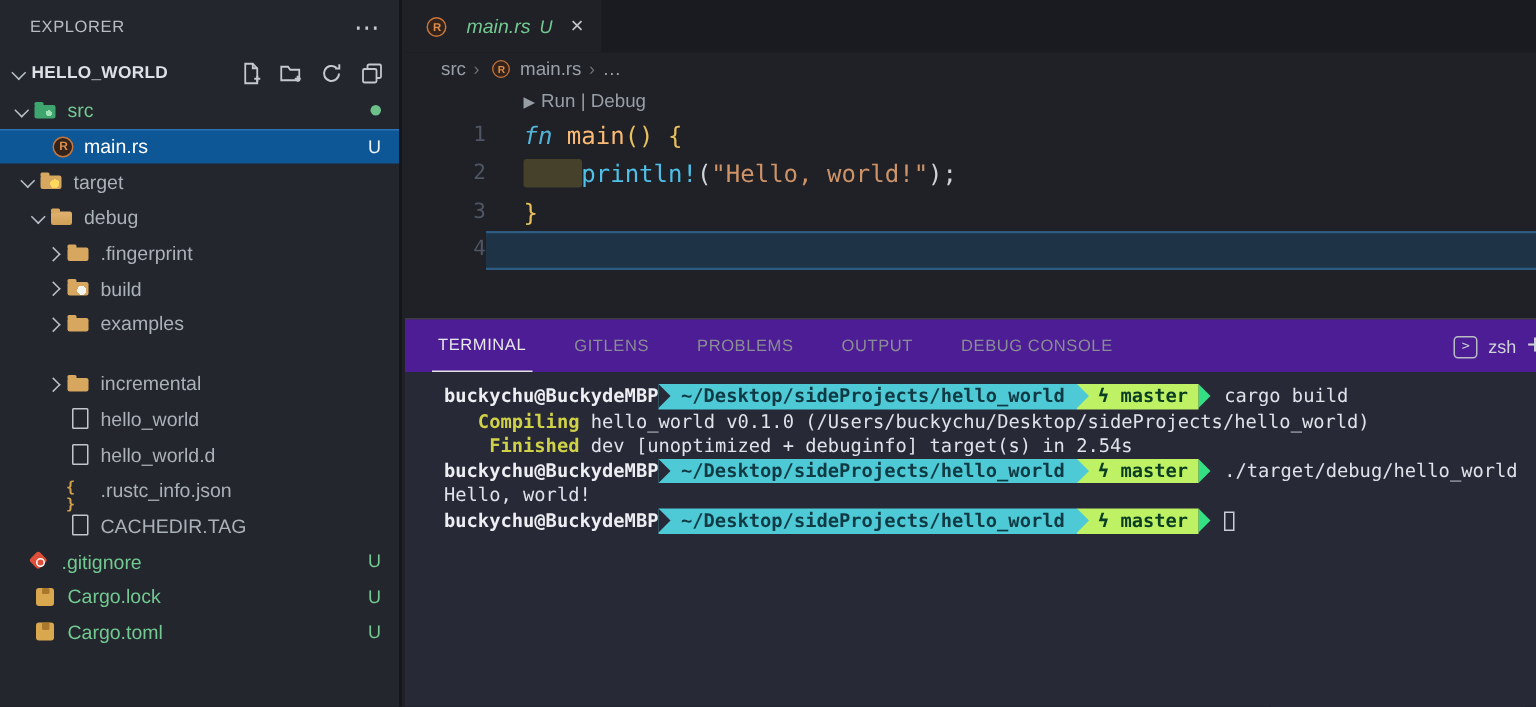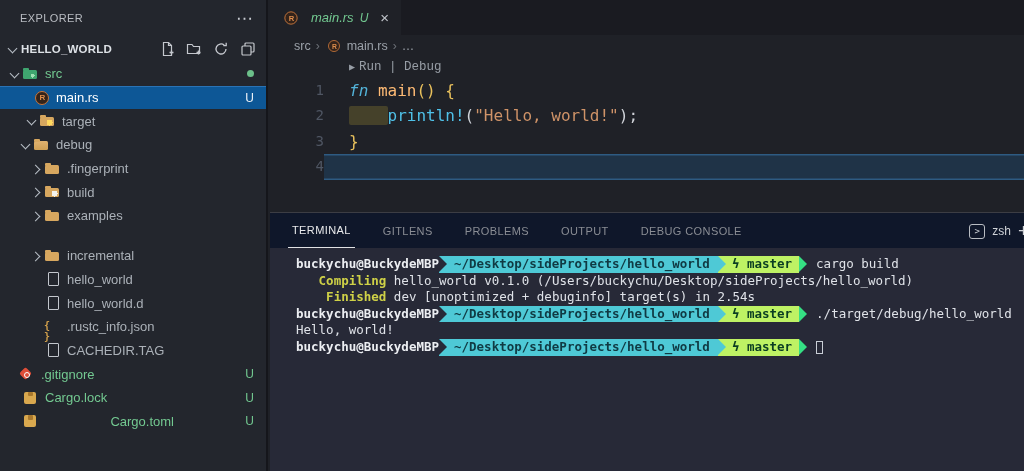--- a/index.html
+++ b/index.html
@@ -77,39 +77,39 @@
   .tab-dirty { font-size:12px; font-style:italic; color:#73c991; }
   .tab-close { color:#c0c4ca; font-size:15px; margin-left:6px; cursor:pointer; }
   .breadcrumbs { height:22px; display:flex; align-items:center; padding-left:24px; gap:5px;
                  color:#9aa0a8; font-size:12.5px; }
   .crumb { cursor:pointer; }
   .crumb-sep { color:#6b7077; font-size:12px; }
   .breadcrumbs .ticon.rust { transform:scale(.85); margin-right:-1px; }
   
   .code-area { font-family:"DejaVu Sans Mono", monospace; position:relative; }
   .lens-row { padding-left:79px; height:21px; line-height:21px; color:#989ea6;
-              font-size:12.5px; font-family:Liberation Mono, monospace; }
+              font-size:12.5px; font-family:Liberation Sans, sans-serif; }
   .lens-row .play { font-size:10px; margin-right:4px; }
   .lens-row span { cursor:pointer; }
   .code-line { height:25.4px; line-height:25.4px; display:flex; font-size:16px; cursor:text; }
   .gutter { width:54px; flex:none; text-align:right; color:#4f5663; font-size:14px; }
   .lcontent { flex:1; padding-left:25px; white-space:pre; color:#cfd2d8; }
   .code-line.current .lcontent { background:#1f3347;
       box-shadow: inset 0 1.5px 0 #2e5b82, inset 0 -1.5px 0 #2e5b82; }
   .tok-kw { color:#53b4da; font-style:italic; }
   .tok-fname { color:#fdba74; }
   .tok-brace { color:#e8c05c; }
   .tok-macro { color:#4fc1e8; }
   .tok-str { color:#cf9368; }
   .tok-plain { color:#cfd2d8; }
   .tok-hlbox { background:#45412a; border-radius:2px; }
 
   
   .panel { position:absolute; left:270px; top:212px; right:0; bottom:0; background:#272937; }
-  .panel-header { height:36px; background:#0f172a; border-top:1px solid #3c3d44;
+  .panel-header { height:36px; background:#4c1d95; border-top:1px solid #3c3d44;
                   display:flex; align-items:flex-end; padding:0 8px 0 18px; position:relative; }
   .ptab { font-size:11px; letter-spacing:.4px; color:#8a8d94; padding:0 4px 11px 4px;
           margin-right:24px; cursor:pointer; }
   .ptab.active { color:#e8e9eb; border-bottom:1px solid #e0e1e3; }
   .panel-actions { position:absolute; right:0; top:0; height:36px; display:flex;
                    align-items:center; gap:7px; padding-right:2px; }
   .shellbox { width:16px; height:15px; border:1px solid #b9bdc3; border-radius:3px;
               color:#c9cdd3; font-size:9px; line-height:13px; text-align:center;
               font-family:"DejaVu Sans Mono", monospace; cursor:pointer; }
   .shell-label { color:#cfd2d7; font-size:12px; cursor:pointer; }
@@ -171,21 +171,21 @@
         <span class="ticon folder-src"></span>
         <span class="tlabel">src</span>
         <span class="dotbadge"></span>
       </div>
       <div class="tree-row selected" style="padding-left: 19px;">
         <span class="chev"></span>
         <span class="ticon rust"></span>
         <span class="tlabel">main.rs</span>
         <span class="badge">U</span>
       </div>
-      <div class="tree-row" style="padding-left: 25px;">
+      <div class="tree-row" style="padding-left: 12px;">
         <span class="chev open"></span>
         <span class="ticon folder-target"></span>
         <span class="tlabel">target</span>
       </div>
       <div class="tree-row" style="padding-left: 19px;">
         <span class="chev open"></span>
         <span class="ticon folder-debug"></span>
         <span class="tlabel">debug</span>
       </div>
       <div class="tree-row" style="padding-left: 30px;">
@@ -233,21 +233,21 @@
         <span class="ticon git"></span>
         <span class="tlabel">.gitignore</span>
         <span class="badge">U</span>
       </div>
       <div class="tree-row green" style="padding-left: 8px;">
         <span class="chev"></span>
         <span class="ticon crate"></span>
         <span class="tlabel">Cargo.lock</span>
         <span class="badge">U</span>
       </div>
-      <div class="tree-row green" style="padding-left: 8px; text-align: center;">
+      <div class="tree-row green" style="padding-left: 8px;">
         <span class="chev"></span>
         <span class="ticon crate"></span>
         <span class="tlabel">Cargo.toml</span>
         <span class="badge">U</span>
       </div>
     </div>
 </div>
 
 <div class="main">
   <div class="tabstrip">

